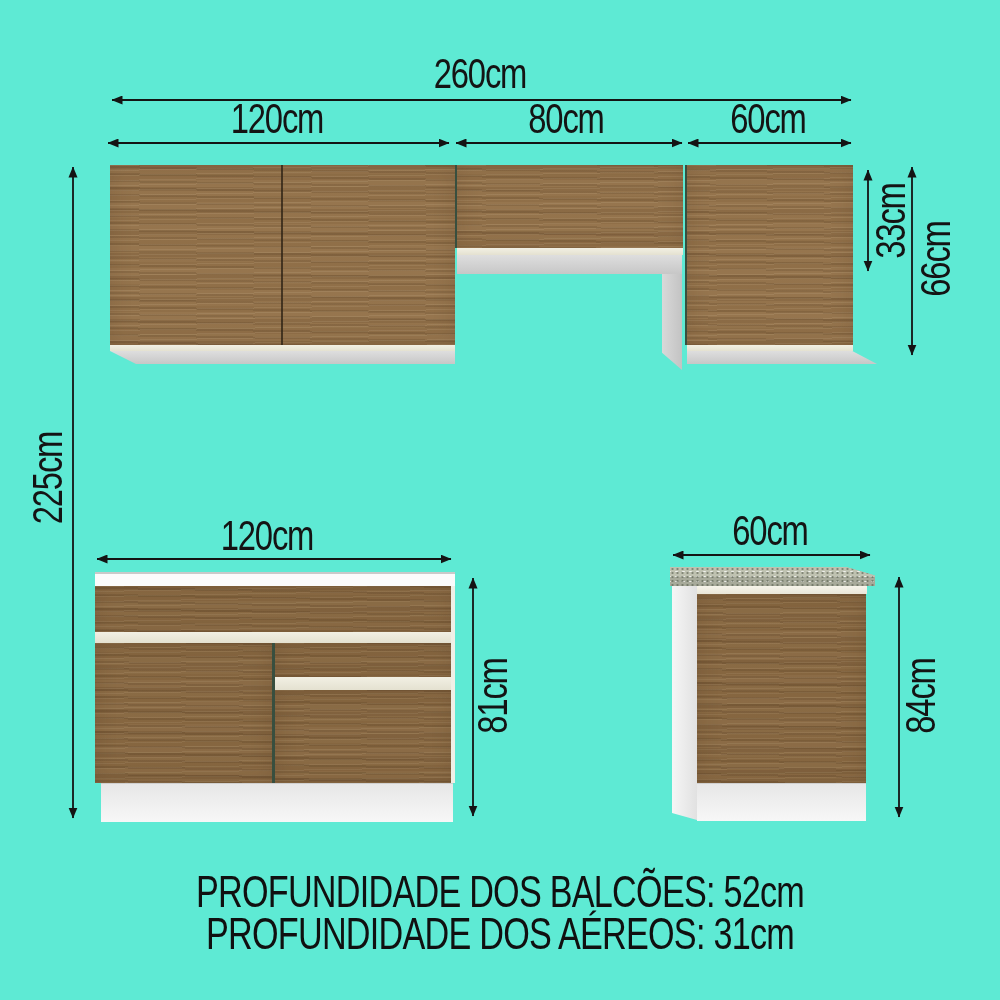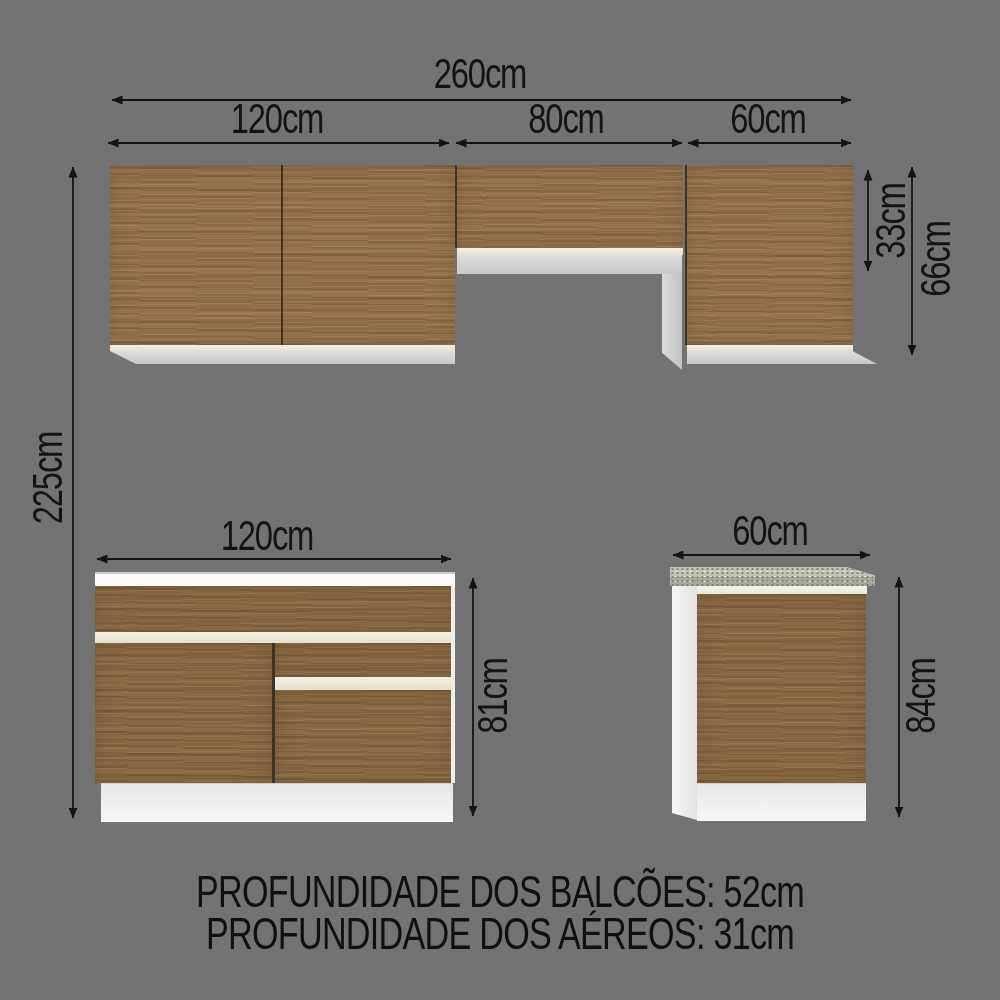--- a/index.html
+++ b/index.html
@@ -1,18 +1,18 @@
 <!DOCTYPE html>
 <html><head>
 <meta charset="utf-8">
 <style>
   html,body{margin:0;padding:0;background:#ffffff;}
   #stage{
     position:relative;width:1000px;height:1000px;overflow:hidden;
-    background:#737373;font-family:"Liberation Sans", sans-serif;
+    background:#5eead4;font-family:"Liberation Sans", sans-serif;
   }
   .abs{position:absolute;}
   
   .dim{
     position:absolute;color:#141414;font-size:42px;line-height:1;
     letter-spacing:-1.5px;white-space:nowrap;
     transform:translate(-50%,-50%) scaleX(0.78);
   }
   .dim.vert{transform:translate(-50%,-50%) rotate(-90deg) scaleX(0.78);}
   .note{

